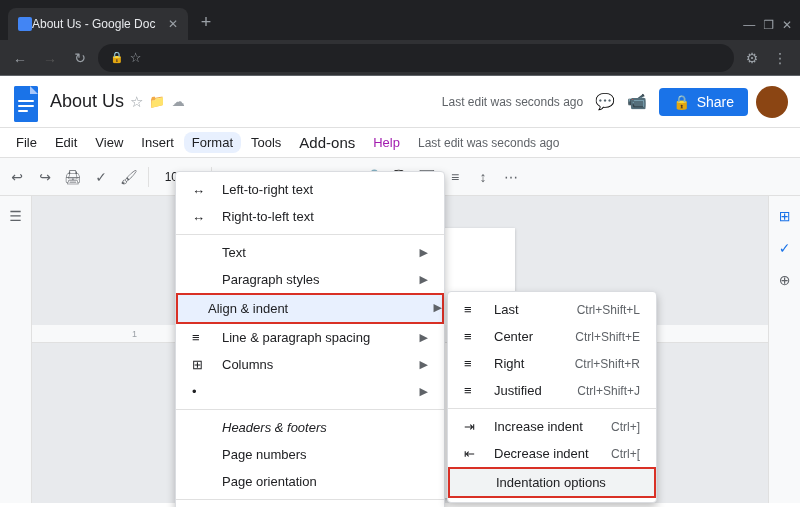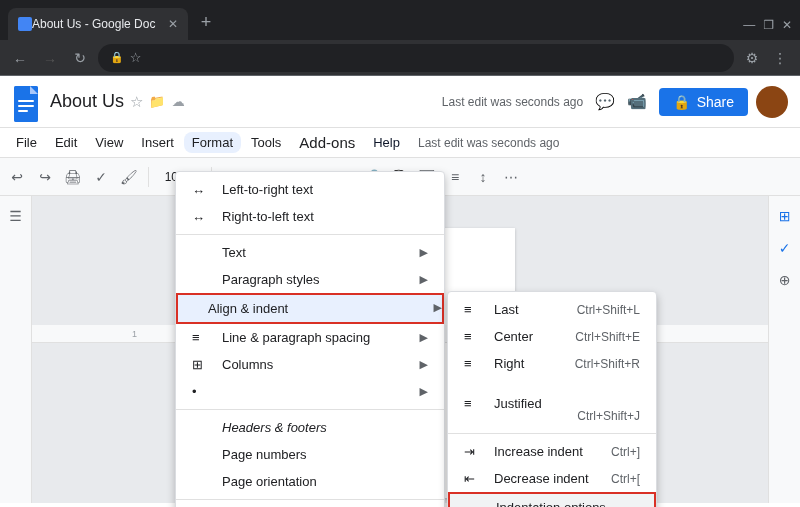--- a/index.html
+++ b/index.html
@@ -73,21 +73,21 @@
   </div>
 
   <div style="background:#fff; height:30px; display:flex; align-items:center; padding:0 8px; border-bottom:1px solid #e0e0e0; gap:2px;">
     <span style="padding:3px 8px; font-size:13px; color:#202124; cursor:pointer; border-radius:4px;">File</span>
     <span style="padding:3px 8px; font-size:13px; color:#202124; cursor:pointer; border-radius:4px;">Edit</span>
     <span style="padding:3px 8px; font-size:13px; color:#202124; cursor:pointer; border-radius:4px;">View</span>
     <span style="padding:3px 8px; font-size:13px; color:#202124; cursor:pointer; border-radius:4px;">Insert</span>
     <span style="padding:3px 8px; font-size:13px; color:#202124; cursor:pointer; border-radius:8px; background:#e8f0fe;">Format</span>
     <span style="padding:3px 8px; font-size:13px; color:#202124; cursor:pointer; border-radius:4px;">Tools</span>
     <span style="padding:3px 8px; font-size:15px; color:#202124; cursor:pointer; border-radius:4px;">Add-ons</span>
-    <span style="padding:3px 8px; font-size:13px; color:#0f172a; cursor:pointer; border-radius:4px;">Help</span>
+    <span style="padding:3px 8px; font-size:13px; color:#a21caf; cursor:pointer; border-radius:4px;">Help</span>
     <span style="font-size:12px; color:#5f6368; margin-left:8px;">Last edit was seconds ago</span>
   </div>
 
   <div style="background:#f8f9fa; height:38px; display:flex; align-items:center; padding:0 4px; border-bottom:1px solid #e0e0e0; gap:2px; overflow:hidden;">
     <div style="color:#5f6368; font-size:14px; width:26px; height:26px; display:flex; align-items:center; justify-content:center; cursor:pointer; border-radius:4px;">↩</div>
     <div style="color:#5f6368; font-size:14px; width:26px; height:26px; display:flex; align-items:center; justify-content:center; cursor:pointer; border-radius:4px;">↪</div>
     <div style="color:#5f6368; font-size:14px; width:26px; height:26px; display:flex; align-items:center; justify-content:center; cursor:pointer; border-radius:4px;">🖨</div>
     <div style="color:#5f6368; font-size:14px; width:26px; height:26px; display:flex; align-items:center; justify-content:center; cursor:pointer; border-radius:4px;">✓</div>
     <div style="color:#5f6368; font-size:14px; width:26px; height:26px; display:flex; align-items:center; justify-content:center; cursor:pointer; border-radius:4px;">🖌</div>
     <div style="width:1px; height:20px; background:#e0e0e0; margin:0 4px;"></div>
@@ -218,21 +218,21 @@
       <span style="margin-left:auto; color:#5f6368; font-size:12px;">Ctrl+Shift+E</span>
     </div>
     <div style="display:flex; align-items:center; padding:6px 16px; font-size:13px; color:#202124; cursor:pointer;">
       <span style="width:22px; margin-right:8px; font-size:13px;">≡</span>
       <span>Right</span>
       <span style="margin-left:auto; color:#5f6368; font-size:12px;">Ctrl+Shift+R</span>
     </div>
     <div style="display:flex; align-items:center; padding:6px 16px; font-size:13px; color:#202124; cursor:pointer;">
       <span style="width:22px; margin-right:8px; font-size:13px;">≡</span>
       <span>Justified</span>
-      <span style="margin-left:auto; color:#5f6368; font-size:12px;margin-top:26px;">Ctrl+Shift+J</span>
+      <span style="margin-left:auto; color:#5f6368; font-size:12px;">Ctrl+Shift+J</span>
     </div>
 
     <div style="height:1px; background:#e0e0e0; margin:4px 0;"></div>
 
     <div style="display:flex; align-items:center; padding:6px 16px; font-size:13px; color:#202124; cursor:pointer;">
       <span style="width:22px; margin-right:8px; font-size:13px;">⇥</span>
       <span>Increase indent</span>
       <span style="margin-left:auto; color:#5f6368; font-size:12px;">Ctrl+]</span>
     </div>
     <div style="display:flex; align-items:center; padding:6px 16px; font-size:13px; color:#202124; cursor:pointer;">

